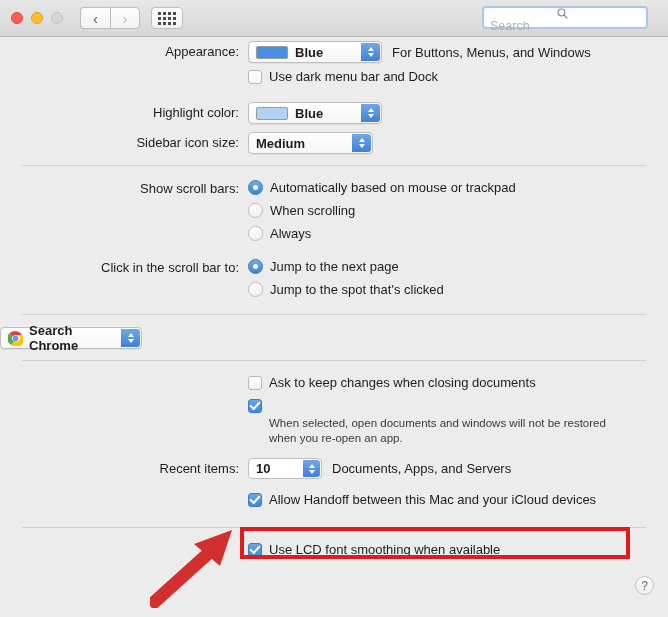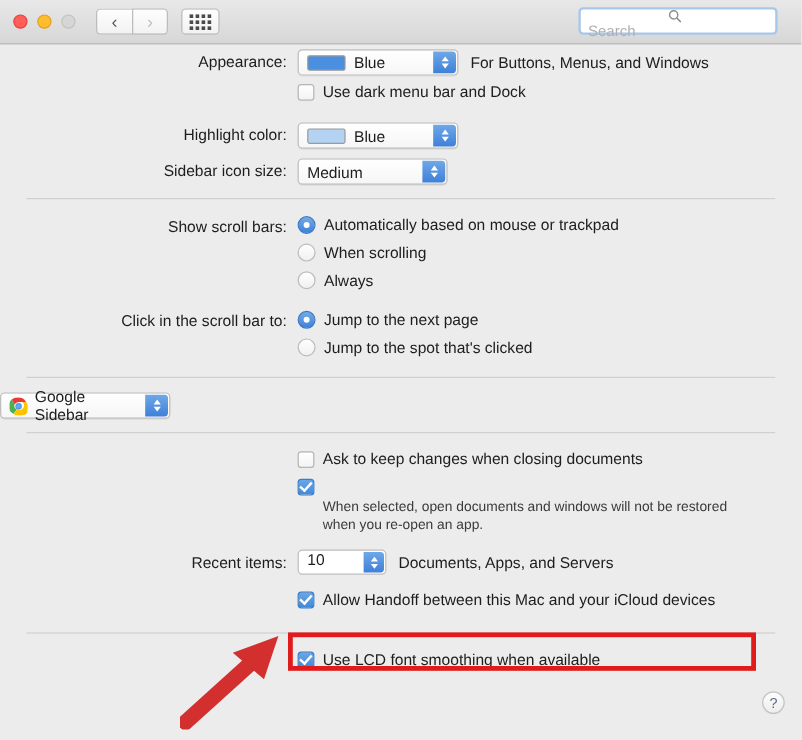--- a/index.html
+++ b/index.html
@@ -149,20 +149,21 @@
     background: linear-gradient(to bottom, #ffffff, #f6f6f6);
     border: 1px solid #bebebe;
     border-radius: 4px;
     display: inline-flex;
     align-items: center;
     padding-left: 7px;
     padding-right: 26px;
     font-size: 13px;
     color: #1d1d1d;
     box-shadow: 0 1px 0 rgba(0,0,0,0.05);
+    font-weight: bold;
   }
   .popup .arrows {
     position: absolute;
     right: 1px; top: 1px; bottom: 1px;
     width: 19px;
     border-radius: 0 3px 3px 0;
     background: linear-gradient(to bottom, #6fa8e8, #3f80d8);
     display: flex;
     flex-direction: column;
     align-items: center;
@@ -257,23 +258,24 @@
 
   
   .stepper {
     position: relative;
     width: 74px;
     height: 21px;
     background: #fff;
     border: 1px solid #bebebe;
     border-radius: 4px;
     display: inline-flex;
-    align-items: flex-start;
+    align-items: center;
     padding-left: 7px;
     font-size: 13px;
+    font-weight: bold;
   }
   .stepper .arrows {
     position: absolute;
     right: 1px; top: 1px; bottom: 1px;
     width: 17px;
     border-radius: 0 3px 3px 0;
     background: linear-gradient(to bottom, #6fa8e8, #3f80d8);
     display: flex;
     flex-direction: column;
     align-items: center;
@@ -458,21 +460,21 @@
       <div class="field">
         <div class="popup" style="width:142px">
           <svg class="chrome-icon" width="15" height="15" viewBox="0 0 48 48">
             <circle cx="24" cy="24" r="23" fill="#fff"></circle>
             <path d="M24 1a23 23 0 0 1 19.9 11.5H24a11.5 11.5 0 0 0-10.6 7L5.6 6.1A23 23 0 0 1 24 1z" fill="#ea3939"></path>
             <path d="M5.6 6.1l7.8 12.4A11.5 11.5 0 0 0 19 32.8L10.6 44.4A23 23 0 0 1 5.6 6.1z" fill="#4caf50"></path>
             <path d="M43.9 12.5A23 23 0 0 1 10.6 44.4l9.3-13.2a11.5 11.5 0 0 0 14-18.7z" fill="#ffc400"></path>
             <circle cx="24" cy="24" r="8.6" fill="#4a90e2"></circle>
             <circle cx="24" cy="24" r="6.3" fill="#5ea9f5"></circle>
           </svg>
-          <span>Google Sidebar</span>
+          <span>Search Chrome</span>
           <span class="arrows">
             <i class="up"></i>
               <i class="dn"></i>
           </span>
         </div>
       </div>
     </div>
 
     <div class="sep"></div>
 

